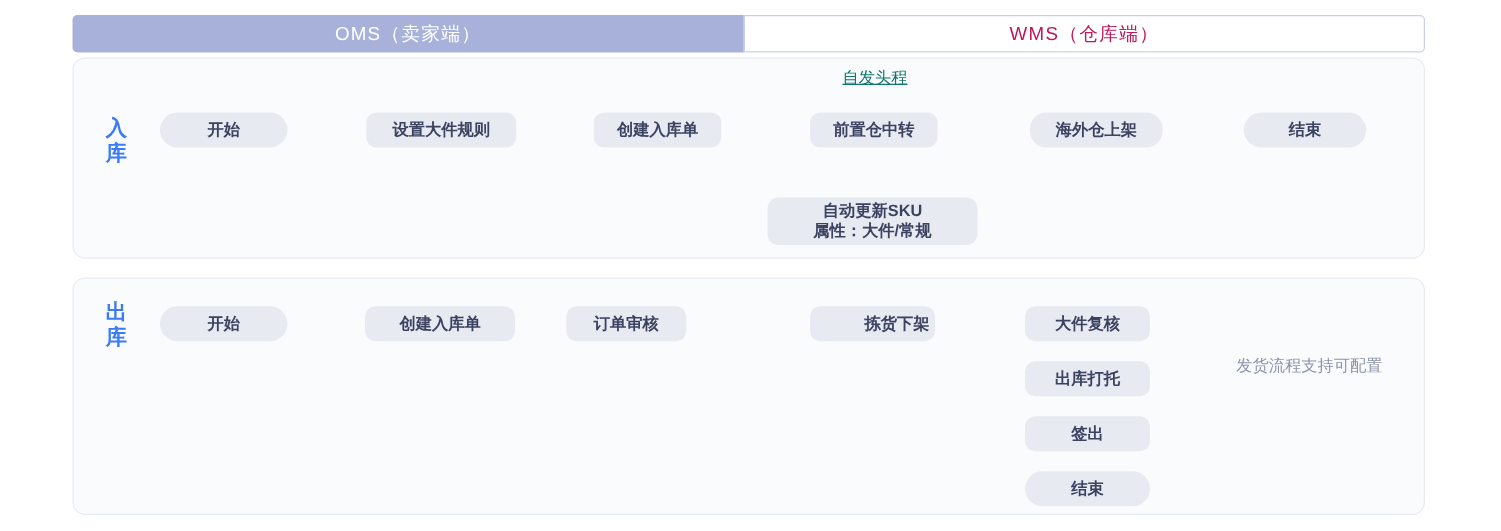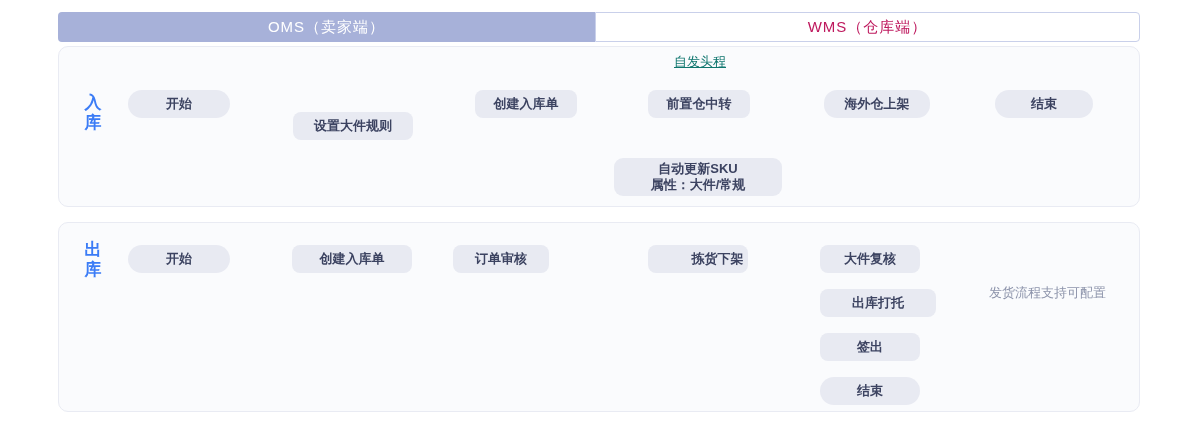--- a/index.html
+++ b/index.html
@@ -87,40 +87,40 @@
   </g>
 </svg>
 
 <div class="abs hdr-seg hdr-oms">OMS（卖家端）</div>
 <div class="abs hdr-seg hdr-wms">WMS（仓库端）</div>
 
 <div class="abs panel panel-in"></div>
 <div class="abs row-label" style="left:83px;top:93px;">入库</div>
 
 <div class="abs node pill" style="left:128px;top:90px;width:102px;">开始</div>
-<div class="abs node" style="left:293px;top:90px;width:120px;margin-top:22px;">设置大件规则</div>
+<div class="abs node" style="left:293px;top:90px;width:120px;">设置大件规则</div>
 <div class="abs node" style="left:475px;top:90px;width:102px;">创建入库单</div>
 <div class="abs node" style="left:648px;top:90px;width:102px;">前置仓中转</div>
 <div class="abs node" style="left:824px;top:90px;width:106px;border-radius:13px;">海外仓上架</div>
 <div class="abs node pill" style="left:995px;top:90px;width:98px;">结束</div>
 
 <div class="abs edge-label" style="left:658px;top:53px;width:84px;">自发头程</div>
 
 <div class="abs node node-2line" style="left:614px;top:158px;width:168px;">
   <span>自动更新SKU</span>
   <span>属性：大件/常规</span>
 </div>
 
 <div class="abs panel panel-out"></div>
 <div class="abs row-label" style="left:83px;top:240px;">出库</div>
 
 <div class="abs node pill" style="left:128px;top:245px;width:102px;">开始</div>
 <div class="abs node" style="left:292px;top:245px;width:120px;">创建入库单</div>
 <div class="abs node" style="left:453px;top:245px;width:96px;">订单审核</div>
 <div class="abs node" style="left:648px;top:245px;width:100px;padding-left:39px;">拣货下架</div>
 <div class="abs node" style="left:820px;top:245px;width:100px;">大件复核</div>
-<div class="abs node" style="left:820px;top:289px;width:116px;">出库打托</div>
+<div class="abs node" style="left:820px;top:289px;width:100px;">出库打托</div>
 <div class="abs node" style="left:820px;top:333px;width:100px;">签出</div>
 <div class="abs node pill" style="left:820px;top:377px;width:100px;">结束</div>
 
 <div class="abs annotation" style="left:970px;top:282px;width:155px;">
   <div>发货流程支持可配置</div>
 </div>
 
 </body></html>

